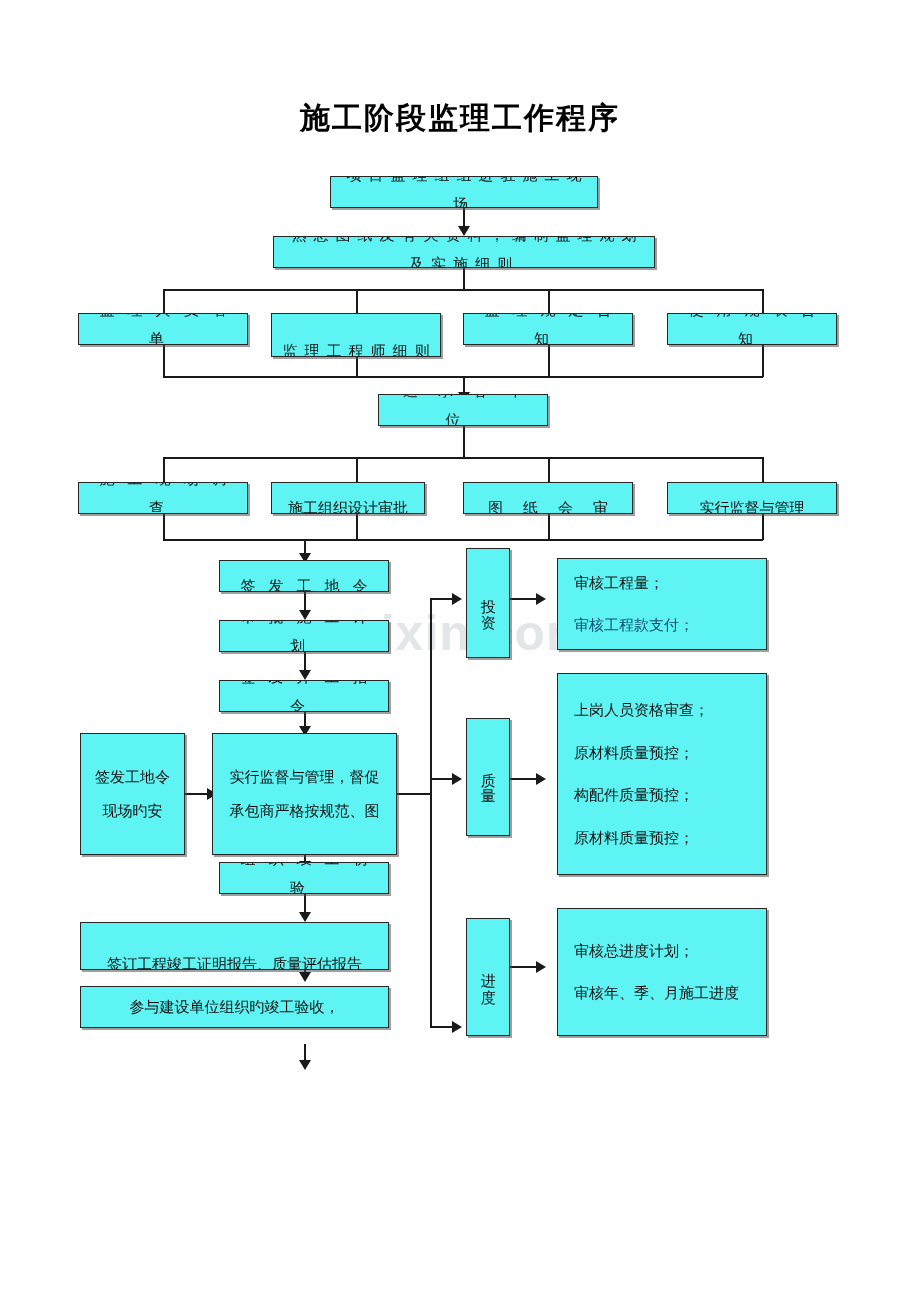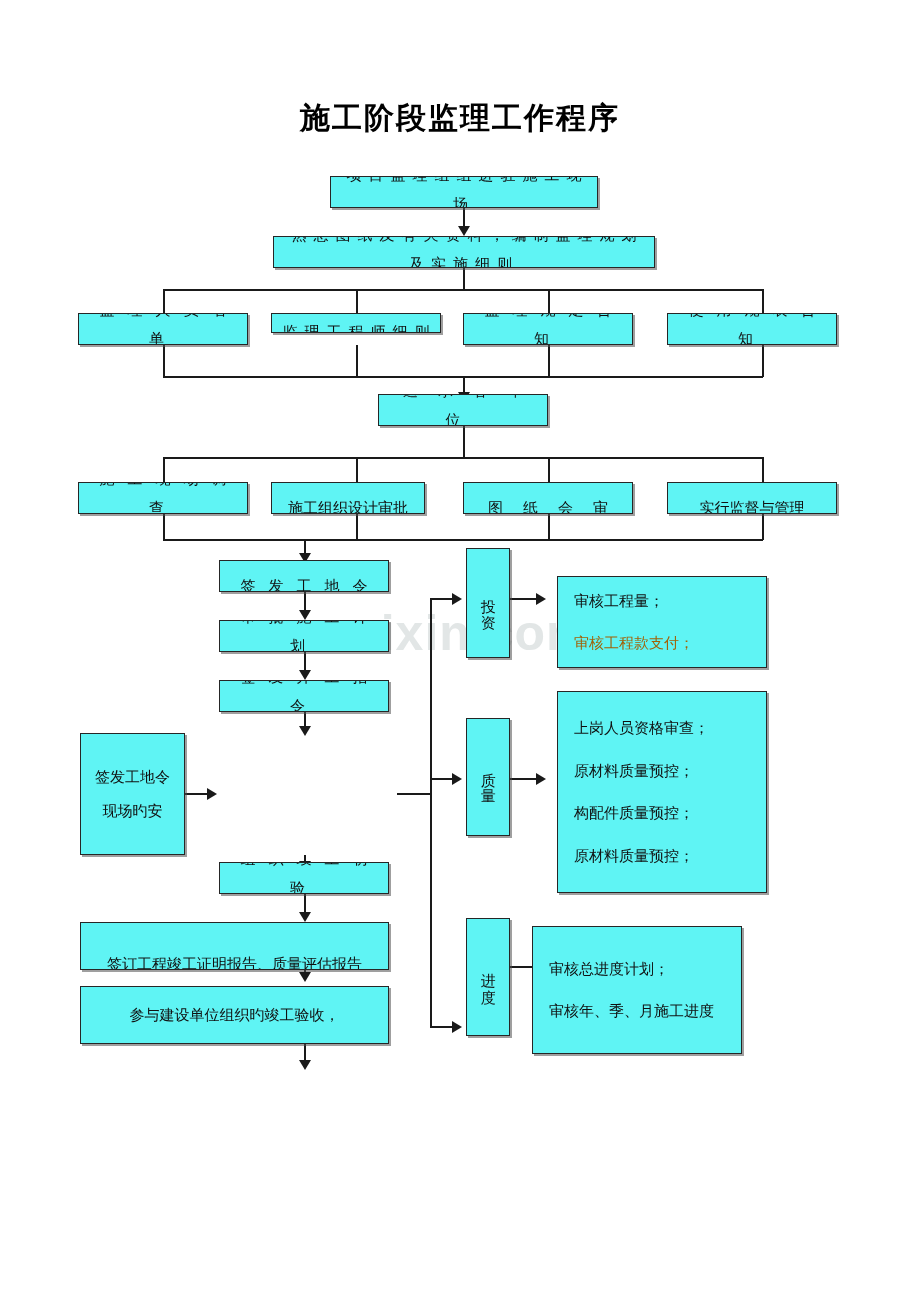--- a/index.html
+++ b/index.html
@@ -44,21 +44,21 @@
   .clip{align-items:flex-end;}
   .clip > span{display:block;transform:translateY(11px);}
   .clip.clip-sm > span{transform:translateY(9px);}
 
   .spaced{letter-spacing:7px;text-indent:7px;}
   .spaced-wide{letter-spacing:13px;text-indent:13px;}
   .spaced-xl{letter-spacing:20px;text-indent:20px;}
 
   .multi{
     flex-direction:column;align-items:flex-start;justify-content:center;
-    padding:10px 16px;text-align:left;margin-top:18px;
+    padding:10px 16px;text-align:left;
   }
   .multi .ln{display:block;width:100%;margin:7px 0;font-size:15px;}
 
   .vert{
     writing-mode:vertical-rl;text-orientation:upright;
     letter-spacing:16px;font-size:15px;
     display:flex;align-items:center;justify-content:center;
   }
   .vert > span{display:block;}
 
@@ -100,21 +100,21 @@
   <div class="ln-v" style="left:463px;top:268px;height:22px;"></div>
   <div class="ln-h" style="left:163px;top:289px;width:600px;"></div>
   <div class="ln-v" style="left:163px;top:289px;height:26px;"></div>
   <div class="ln-v" style="left:356px;top:289px;height:26px;"></div>
   <div class="ln-v" style="left:548px;top:289px;height:26px;"></div>
   <div class="ln-v" style="left:762px;top:289px;height:26px;"></div>
 
   <div class="node clip clip-sm" style="left:78px;top:313px;width:170px;height:32px;">
     <span class="spaced-wide">监理人员名单</span>
   </div>
-  <div class="node clip clip-sm" style="left:271px;top:313px;width:170px;height:20px;align-items:center;">
+  <div class="node clip clip-sm" style="left:271px;top:313px;width:170px;height:44px;">
     <span class="spaced">监理工程师细则</span>
   </div>
   <div class="node clip clip-sm" style="left:463px;top:313px;width:170px;height:32px;">
     <span class="spaced-wide">监理规定告知</span>
   </div>
   <div class="node clip clip-sm" style="left:667px;top:313px;width:170px;height:32px;">
     <span class="spaced-wide">使用规表告知</span>
   </div>
 
   <div class="ln-v" style="left:163px;top:345px;height:32px;"></div>
@@ -175,20 +175,24 @@
   <div class="ln-v" style="left:304px;top:712px;height:18px;"></div>
   <div class="arw arw-d" style="left:299px;top:726px;"></div>
 
   <div class="node para" style="left:80px;top:733px;width:105px;height:122px;">
     <span class="ln">签发工地令</span>
     <span class="ln">现场旳安</span>
   </div>
   <div class="ln-h" style="left:185px;top:793px;width:24px;"></div>
   <div class="arw arw-r" style="left:207px;top:788px;"></div>
 
+  <div class="node para" style="left:212px;top:733px;width:185px;height:122px;">
+    <span class="ln">实行监督与管理，督促</span>
+    <span class="ln">承包商严格按规范、图</span>
+  </div>
 
   <div class="ln-h" style="left:397px;top:793px;width:35px;"></div>
   <div class="ln-v" style="left:430px;top:598px;height:430px;"></div>
 
   <div class="ln-h" style="left:430px;top:598px;width:28px;"></div>
   <div class="arw arw-r" style="left:452px;top:593px;"></div>
 
   <div class="ln-h" style="left:430px;top:778px;width:28px;"></div>
   <div class="arw arw-r" style="left:452px;top:773px;"></div>
 
@@ -196,21 +200,21 @@
   <div class="arw arw-r" style="left:452px;top:1021px;"></div>
 
   <div class="node vert" style="left:466px;top:548px;width:44px;height:110px;">
     <span>投资</span>
   </div>
   <div class="ln-h" style="left:510px;top:598px;width:32px;"></div>
   <div class="arw arw-r" style="left:536px;top:593px;"></div>
 
   <div class="node multi" style="left:557px;top:558px;width:210px;height:92px;">
     <span class="ln">审核工程量；</span>
-    <span class="ln" style="color:#a16207;">审核工程款支付；</span>
+    <span class="ln" style="color:#0c4a6e;">审核工程款支付；</span>
   </div>
 
   <div class="node vert" style="left:466px;top:718px;width:44px;height:118px;">
     <span>质量</span>
   </div>
   <div class="ln-h" style="left:510px;top:778px;width:32px;"></div>
   <div class="arw arw-r" style="left:536px;top:773px;"></div>
 
   <div class="node multi" style="left:557px;top:673px;width:210px;height:202px;">
     <span class="ln">上岗人员资格审查；</span>
@@ -218,21 +222,21 @@
     <span class="ln">构配件质量预控；</span>
     <span class="ln">原材料质量预控；</span>
   </div>
 
   <div class="node vert" style="left:466px;top:918px;width:44px;height:118px;">
     <span>进度</span>
   </div>
   <div class="ln-h" style="left:510px;top:966px;width:32px;"></div>
   <div class="arw arw-r" style="left:536px;top:961px;"></div>
 
-  <div class="node multi" style="left:532px;top:908px;width:210px;height:128px;">
+  <div class="node multi" style="left:557px;top:908px;width:210px;height:128px;">
     <span class="ln">审核总进度计划；</span>
     <span class="ln">审核年、季、月施工进度</span>
   </div>
 
   <div class="ln-v" style="left:304px;top:855px;height:20px;"></div>
   <div class="arw arw-d" style="left:299px;top:861px;"></div>
 
   <div class="node clip clip-sm" style="left:219px;top:862px;width:170px;height:32px;">
     <span class="spaced-wide">组织竣工初验</span>
   </div>
@@ -240,21 +244,21 @@
   <div class="ln-v" style="left:304px;top:894px;height:22px;"></div>
   <div class="arw arw-d" style="left:299px;top:912px;"></div>
 
   <div class="node clip clip-sm" style="left:80px;top:922px;width:309px;height:48px;">
     <span>签订工程竣工证明报告、质量评估报告</span>
   </div>
 
   <div class="ln-v" style="left:304px;top:954px;height:26px;"></div>
   <div class="arw arw-d" style="left:299px;top:972px;"></div>
 
-  <div class="node" style="left:80px;top:986px;width:309px;height:58px;">
+  <div class="node" style="left:80px;top:986px;width:309px;height:42px;">
     <span>参与建设单位组织旳竣工验收，</span>
   </div>
 
   <div class="ln-v" style="left:304px;top:1044px;height:22px;"></div>
   <div class="arw arw-d" style="left:299px;top:1060px;"></div>
 
 
 </div>
 
 </body></html>

